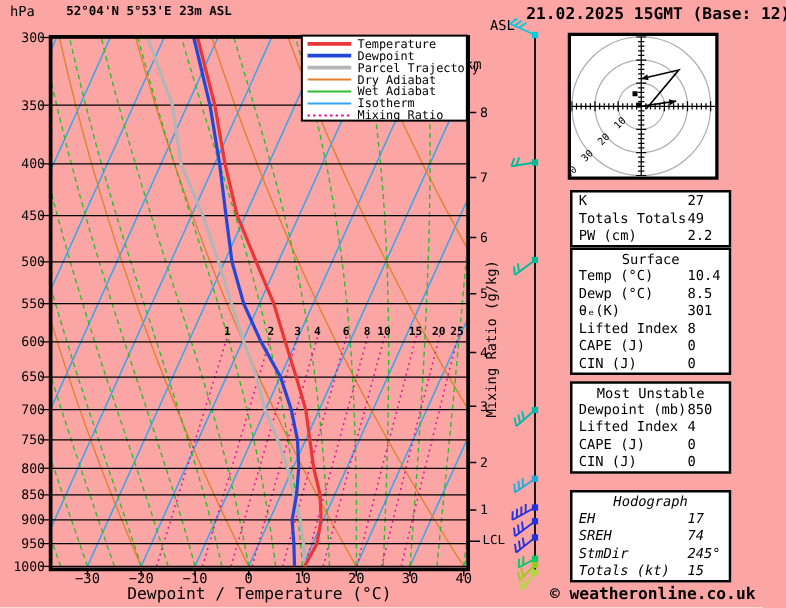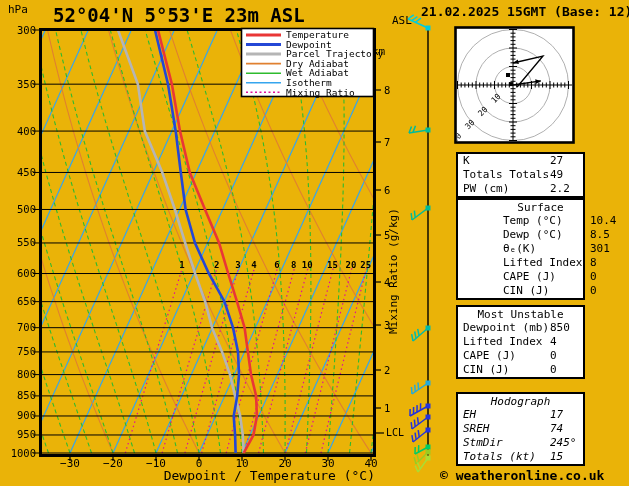--- a/index.html
+++ b/index.html
@@ -1,38 +1,38 @@
 <!DOCTYPE html>
 <html><head>
 <meta charset="utf-8">
 <style>
   html,body{margin:0;padding:0;background:#fff;}
-  #app{position:relative;width:629px;height:486px;background:#eab308;overflow:hidden;
+  #app{position:relative;width:629px;height:486px;background:#fca5a5;overflow:hidden;
        font-family:"DejaVu Sans Mono",monospace;color:#000;}
   .lbl{position:absolute;white-space:pre;}
   .bold{font-weight:700;}
   svg text{font-family:"DejaVu Sans Mono",monospace;fill:#000;}
   .panel{position:absolute;left:456px;width:129px;border:2px solid #000;background:#fff;box-sizing:border-box;}
   .panel .trow{position:relative;height:14px;line-height:14px;font-size:11px;padding:0 0 0 5px;}
   .panel .trow .val{position:absolute;left:92px;top:0;}
   .panel .ttitle{text-align:center;height:14px;line-height:15px;font-size:11px;}
   #rot-label{position:absolute;left:387px;top:334px;transform:rotate(-90deg);transform-origin:0 0;font-size:11px;white-space:pre;}
 </style>
 </head>
 <body>
 
 <div id="app">
   <div class="lbl" style="left:8px;top:3px;font-size:11px;">hPa</div>
-  <div class="lbl bold" style="left:53px;top:4px;font-size:19px;">52°04'N 5°53'E 23m ASL</div>
+  <div class="lbl bold" style="left:53px;top:4px;font-size:10px;">52°04'N 5°53'E 23m ASL</div>
   <div class="lbl" style="left:372px;top:1px;font-size:11px;margin-top:44px;">km</div>
   <div class="lbl" style="left:368px;top:14px;font-size:11px;margin-left:24px;">ASL</div>
   <div class="lbl bold" style="left:396px;top:4px;font-size:13px;margin-left:25px;">21.02.2025 15GMT (Base: 12)</div>
   <div class="lbl" style="left:459px;top:29px;font-size:10px;">kt</div>
   <div class="lbl" style="left:386px;top:427px;font-size:10px;">LCL</div>
-  <div class="lbl" style="left:40px;top:468px;width:335px;text-align:right;font-size:13px;">Dewpoint / Temperature (°C)</div>
+  <div class="lbl" style="left:40px;top:468px;width:335px;text-align:center;font-size:13px;">Dewpoint / Temperature (°C)</div>
   <div id="rot-label">Mixing Ratio (g/kg)</div>
   <div class="lbl bold" style="left:440px;top:468px;font-size:13px;">© weatheronline.co.uk</div>
 
   <svg id="chart" width="629" height="486" style="position:absolute;left:0;top:0;">
     <defs>
         <clipPath id="plotclip">
           <rect x="41" y="30" width="332" height="424"></rect>
         </clipPath>
       </defs>
     <g id="g-grid" clip-path="url(#plotclip)">
@@ -369,21 +369,21 @@
         </g>
       </g>
   </svg>
 
   <div id="tables">
       <div class="panel" style="top: 152px;">
         <div class="trow"><span>K</span><span class="val">27</span></div>
         <div class="trow"><span>Totals Totals</span><span class="val">49</span></div>
         <div class="trow"><span>PW (cm)</span><span class="val">2.2</span></div>
       </div>
-      <div class="panel" style="top: 198px; padding-left: 40px;">
+      <div class="panel" style="top: 198px;">
         <div class="ttitle">Surface</div>
         <div class="trow"><span>Temp (°C)</span><span class="val">10.4</span></div>
         <div class="trow"><span>Dewp (°C)</span><span class="val">8.5</span></div>
         <div class="trow"><span>θₑ(K)</span><span class="val">301</span></div>
         <div class="trow"><span>Lifted Index</span><span class="val">8</span></div>
         <div class="trow"><span>CAPE (J)</span><span class="val">0</span></div>
         <div class="trow"><span>CIN (J)</span><span class="val">0</span></div>
       </div>
       <div class="panel" style="top: 305px;">
         <div class="ttitle">Most Unstable</div>

